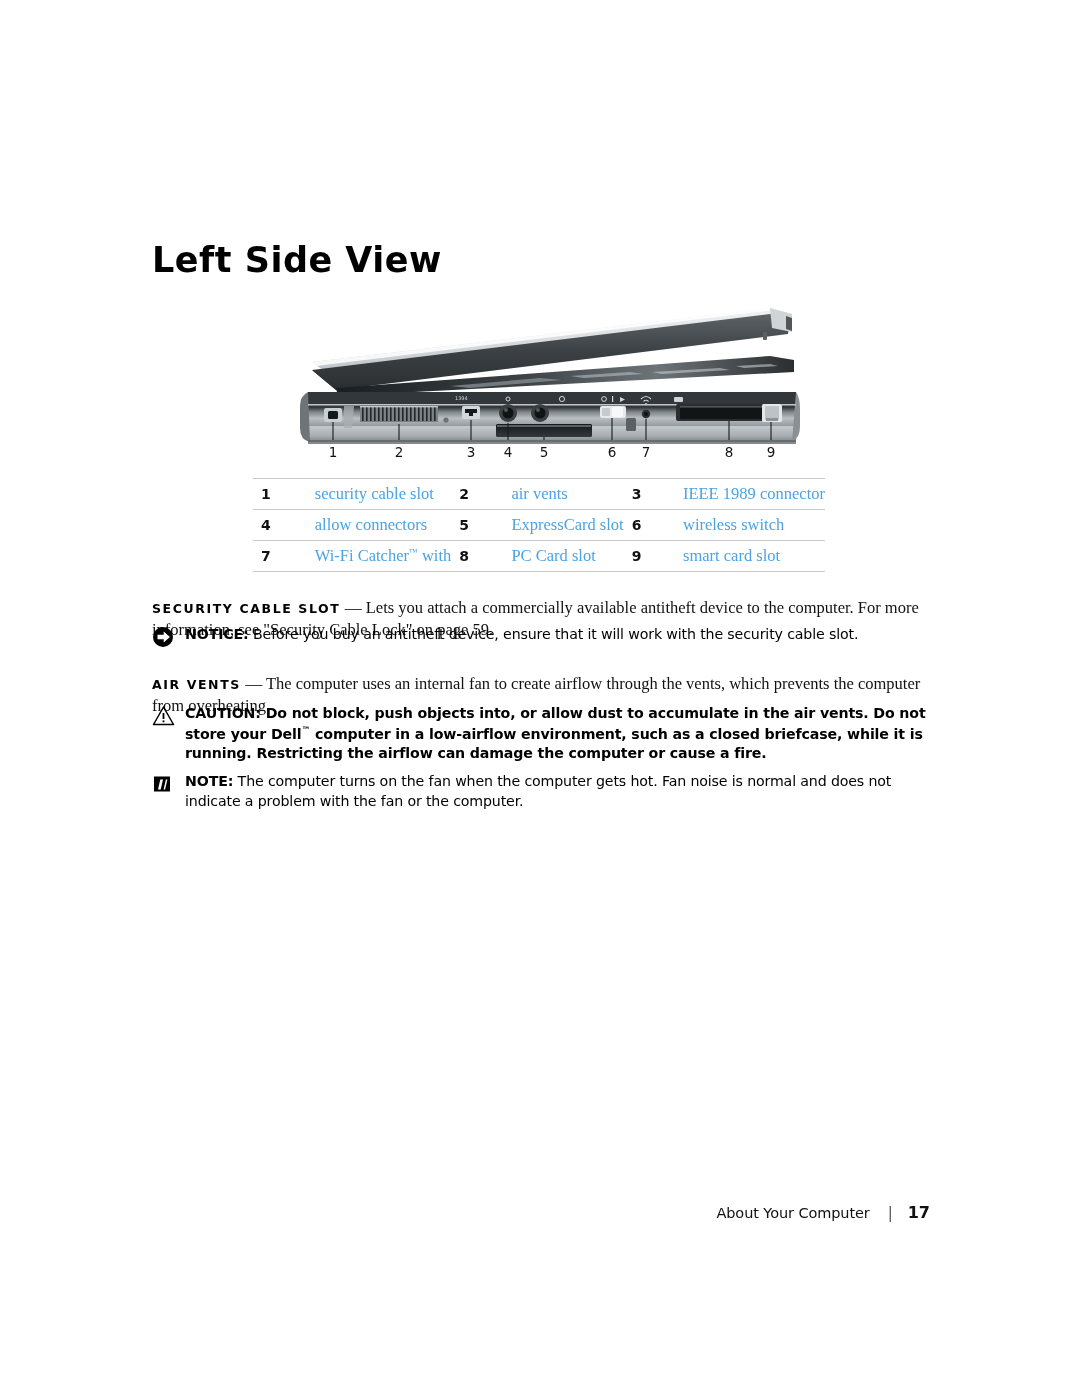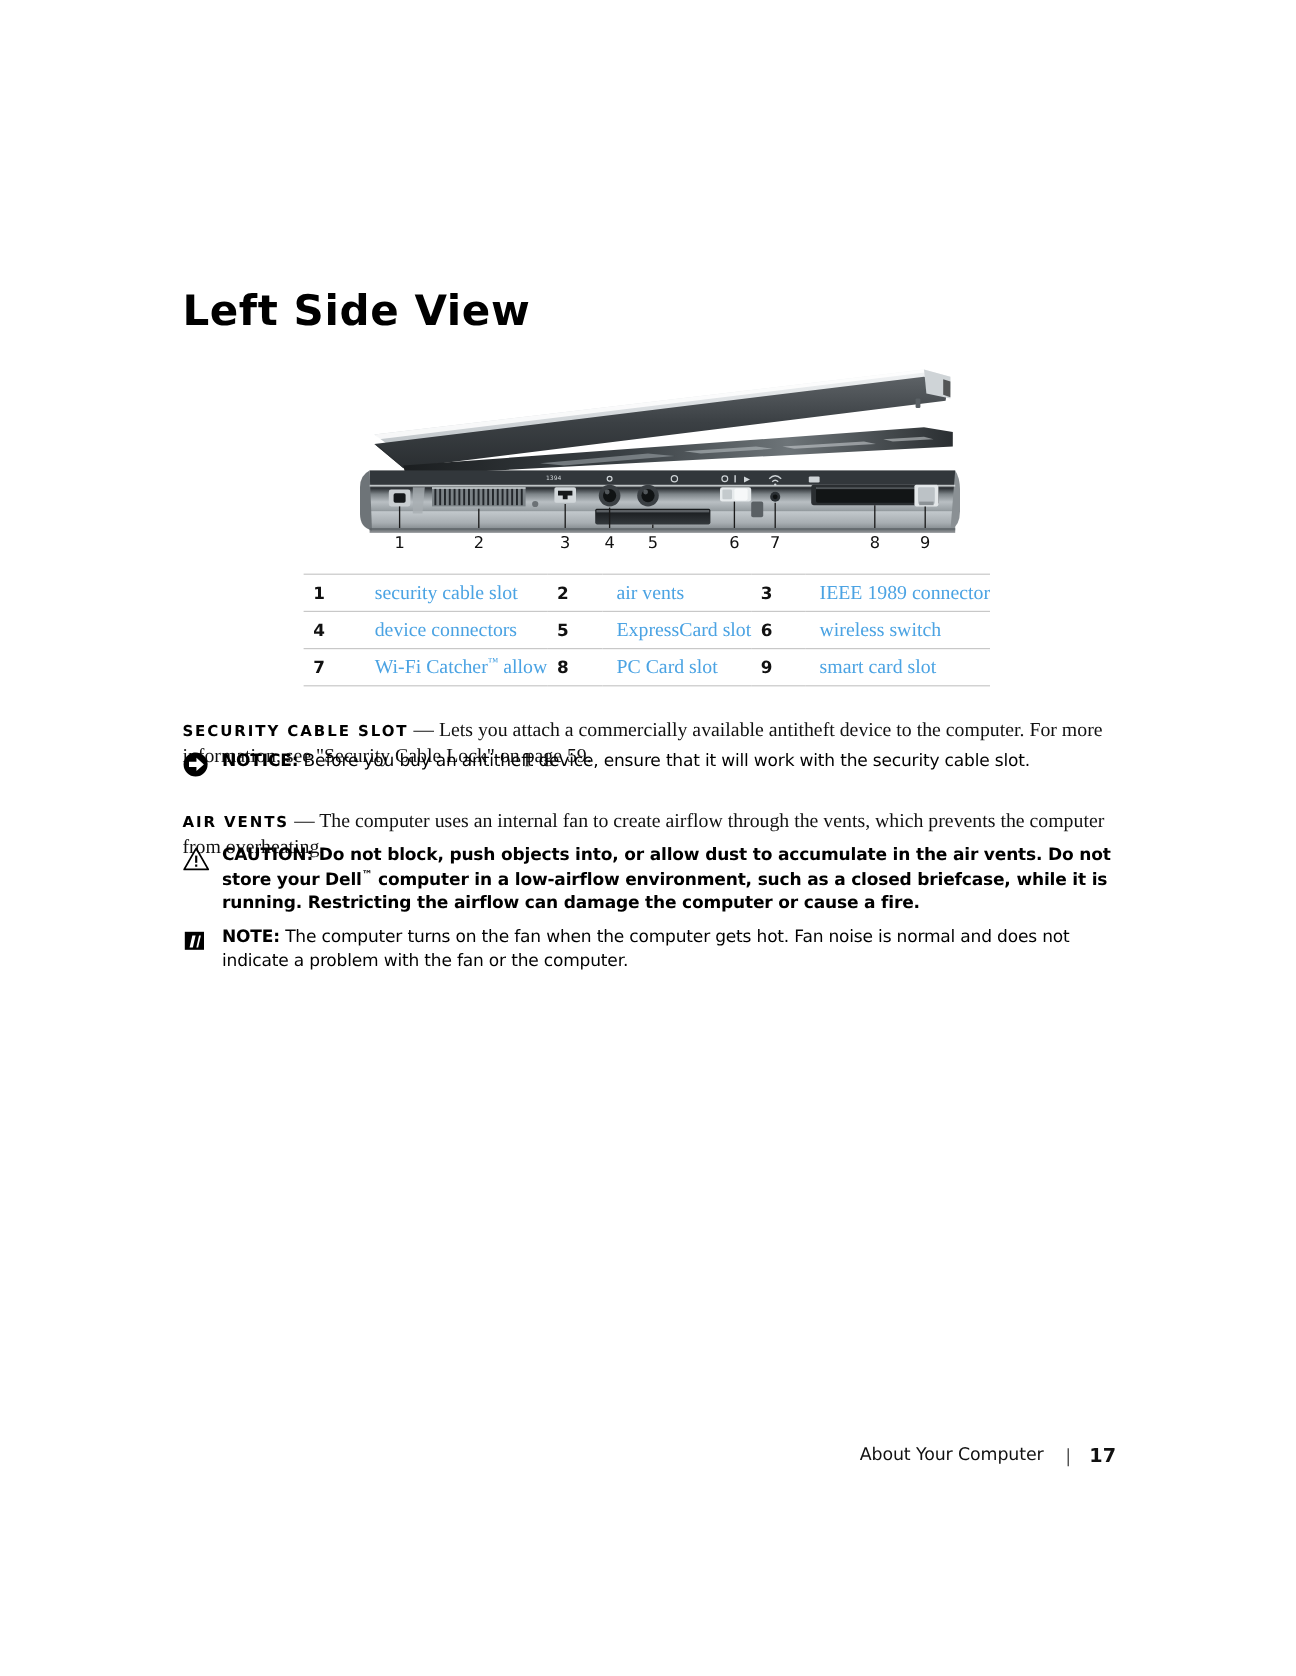--- a/index.html
+++ b/index.html
@@ -394,29 +394,29 @@
       <tr>
         <td class="cnum col-a">1</td>
         <td class="clabel">security cable slot</td>
         <td class="cnum col-b">2</td>
         <td class="clabel">air vents</td>
         <td class="cnum col-c">3</td>
         <td class="clabel">IEEE 1989 connector</td>
       </tr>
       <tr>
         <td class="cnum">4</td>
-        <td class="clabel">device connectors</td>
+        <td class="clabel">allow connectors</td>
         <td class="cnum">5</td>
         <td class="clabel">ExpressCard slot</td>
         <td class="cnum">6</td>
         <td class="clabel">wireless switch</td>
       </tr>
       <tr>
         <td class="cnum">7</td>
-        <td class="clabel"><span>Wi-Fi Catcher</span><span class="tm">™</span><span> allow</span></td>
+        <td class="clabel"><span>Wi-Fi Catcher</span><span class="tm">™</span><span> with</span></td>
         <td class="cnum">8</td>
         <td class="clabel">PC Card slot</td>
         <td class="cnum">9</td>
         <td class="clabel">smart card slot</td>
       </tr>
     </tbody>
   </table>
 
   <p class="prose" style="top: 580px;">
     <span class="term">SECURITY CABLE SLOT</span><span class="emdash">&nbsp;</span><span class="emdash">—</span>

